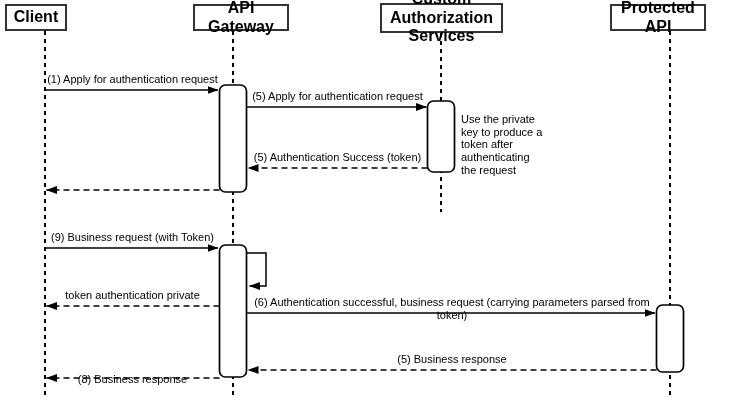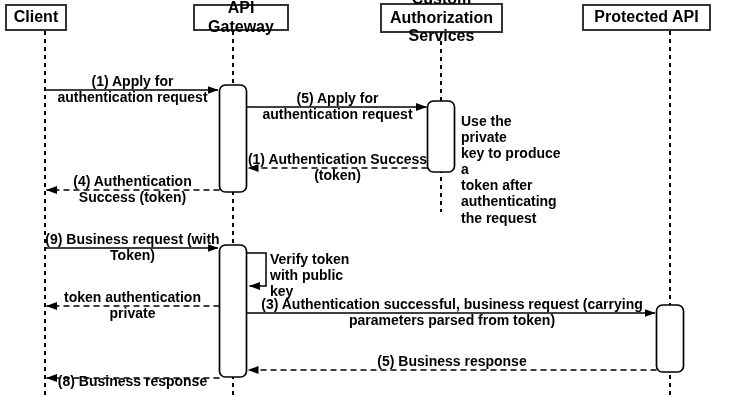--- a/index.html
+++ b/index.html
@@ -18,21 +18,21 @@
     border:2px solid #333;
     display:flex;align-items:center;justify-content:center;
     text-align:center;
     font-size:16px;font-weight:bold;color:#000;
     line-height:1.15;
     white-space:pre-line;
     z-index:3;
   }
   .msg-label{
     position:absolute;
-    font-size:14px;font-weight:bold;color:#000;
+    font-size:11px;font-weight:normal;color:#000;
     text-align:center;
     line-height:1.15;
     z-index:4;
   }
   .msg-label.left{text-align:left;white-space:pre-line;}
 </style>
 </head>
 <body>
 
 <div id="canvas">
@@ -63,31 +63,28 @@
     <line x1="219.5" y1="306" x2="46.5" y2="306" stroke="#000" stroke-width="1.5" stroke-dasharray="6 4" marker-end="url(#arrow)"></line>
     <line x1="246.5" y1="313" x2="655" y2="313" stroke="#000" stroke-width="1.5" marker-end="url(#arrow)"></line>
     <line x1="656.5" y1="370" x2="248" y2="370" stroke="#000" stroke-width="1.5" stroke-dasharray="6 4" marker-end="url(#arrow)"></line>
     <line x1="219.5" y1="378" x2="46.5" y2="378" stroke="#000" stroke-width="1.5" stroke-dasharray="6 4" marker-end="url(#arrow)"></line>
   </svg>
 
   <div class="participant" style="left:5px;top:4px;width:62px;height:27px;">Client</div>
   <div class="participant" style="left:193px;top:4px;width:96px;height:27px;">API Gateway</div>
   <div class="participant" style="left:380px;top:3px;width:123px;height:30px;">Custom Authorization
 Services</div>
-  <div class="participant" style="left:582px;top:4px;width:129px;height:27px;">Protected API</div>
+  <div class="participant" style="left:610px;top:4px;width:96px;height:27px;">Protected API</div>
 
   <div class="msg-label" style="left:45px;top:73px;width:175px;">(1) Apply for authentication request</div>
   <div class="msg-label" style="left:247px;top:90px;width:181px;">(5) Apply for authentication request</div>
-  <div class="msg-label" style="left:247px;top:151px;width:181px;">(1) Authentication Success (token)</div>
-  <div class="msg-label" style="left:45px;top:173px;width:175px;">(4) Authentication Success (token)</div>
+  <div class="msg-label" style="left:247px;top:151px;width:181px;">(5) Authentication Success (token)</div>
   <div class="msg-label" style="left:45px;top:231px;width:175px;">(9) Business request (with Token)</div>
-  <div class="msg-label left" style="left:270px;top:251px;width:95px;">Verify token
-with public key</div>
   <div class="msg-label" style="left:45px;top:289px;width:175px;">token authentication private</div>
-  <div class="msg-label" style="left:247px;top:296px;width:410px;">(3) Authentication successful, business request (carrying parameters parsed from token)</div>
+  <div class="msg-label" style="left:247px;top:296px;width:410px;">(6) Authentication successful, business request (carrying parameters parsed from token)</div>
   <div class="msg-label" style="left:247px;top:353px;width:410px;">(5) Business response</div>
   <div class="msg-label" style="left:45px;top:373px;width:175px;">(8) Business response</div>
 
   <div class="msg-label left" style="left:461px;top:113px;width:100px;">Use the private
 key to produce a
 token after
 authenticating
 the request</div>
 
 </div>

